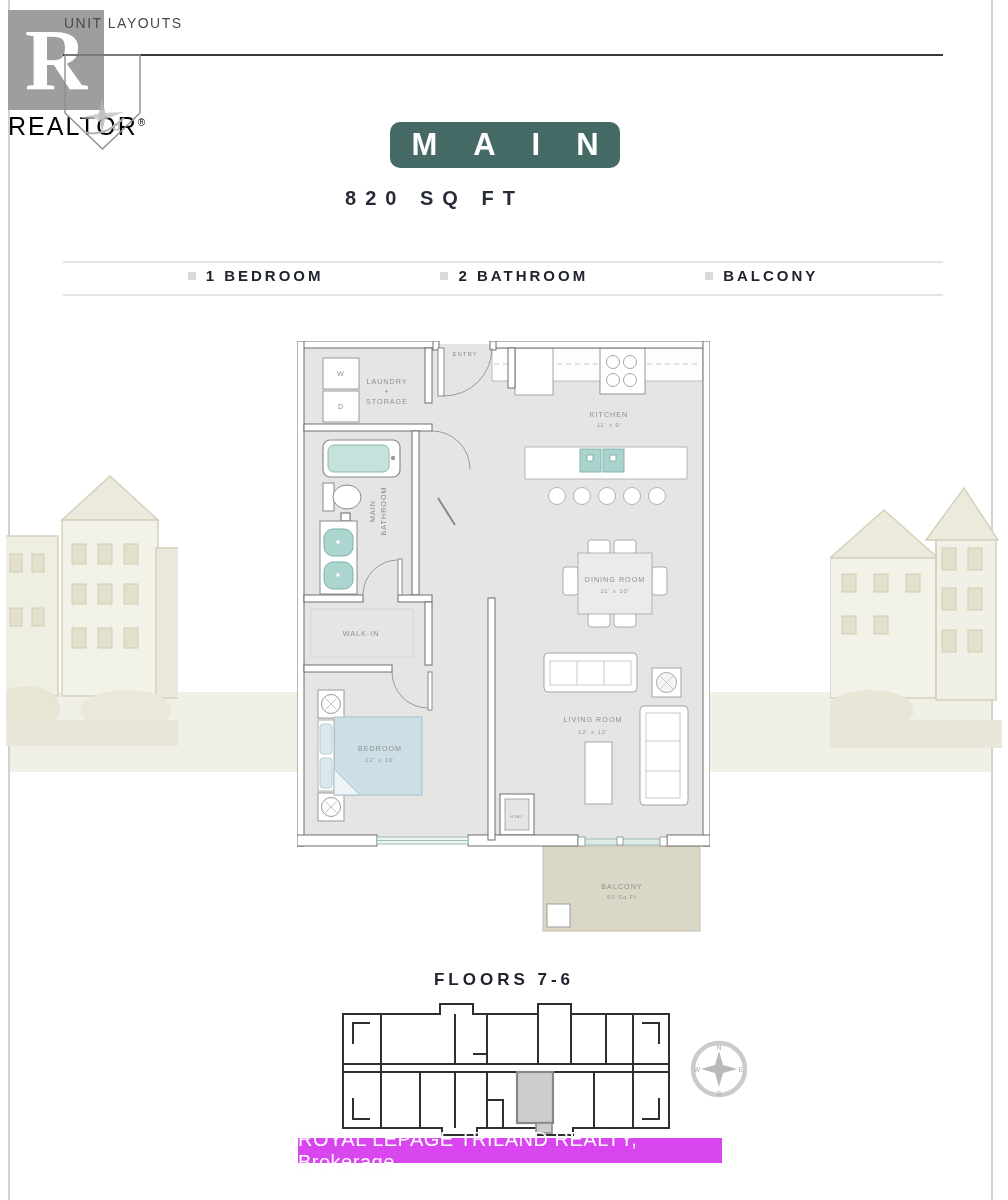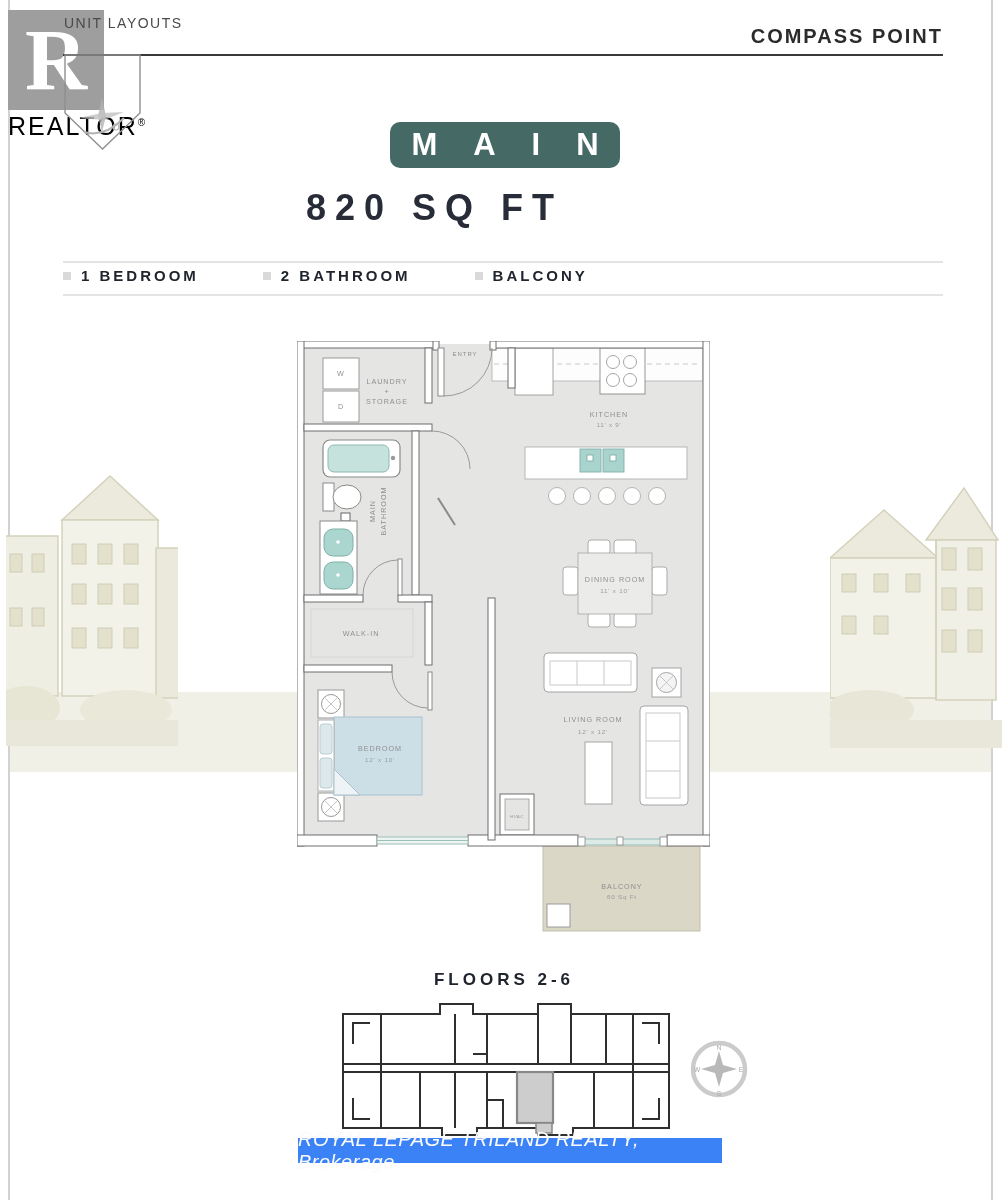--- a/index.html
+++ b/index.html
@@ -17,36 +17,36 @@
   .section-label{position:absolute;left:64px;top:15px;font-size:14px;color:#4a4a4a;letter-spacing:1.5px;}
   .header-rule{position:absolute;left:63px;top:54px;width:880px;height:2px;background:#3a3a3a;}
   .brand{position:absolute;top:25px;left:63px;width:880px;text-align:right;font-size:20px;font-weight:bold;
          letter-spacing:2px;color:#2b2b2b;}
   .shield{position:absolute;left:62px;top:52px;}
 
   
   .main-badge{position:absolute;left:390px;top:122px;width:230px;height:46px;background:#456a66;border-radius:10px;
               color:#ffffff;font-weight:bold;font-size:31px;letter-spacing:36px;text-indent:36px;
               display:flex;align-items:center;justify-content:center;}
-  .area{position:absolute;left:0;top:187px;width:860px;text-align:center;font-size:36px;font-weight:600;
+  .area{position:absolute;left:0;top:187px;width:860px;text-align:center;font-size:20px;font-weight:600;
         letter-spacing:9px;text-indent:9px;color:#272c38;}
 
   
   .feat-rule{position:absolute;left:63px;width:880px;height:2px;background:#e4e4e4;}
-  .features{position:absolute;left:63px;top:267px;width:880px;display:flex;gap:64px;}
+  .features{position:absolute;left:63px;top:267px;width:880px;display:flex;justify-content:center;gap:117px;}
   .feature{display:flex;align-items:center;font-size:15px;font-weight:bold;letter-spacing:3px;color:#20242e;}
   .bullet{width:8px;height:8px;background:#d9d9d9;margin-right:10px;flex:0 0 auto;}
 
   
   .keyplan-title{position:absolute;left:0;top:970px;width:1008px;text-align:center;font-size:17px;font-weight:bold;
                  letter-spacing:4px;color:#20242e;}
   .abs{position:absolute;}
 
-  .footer-mark{position:absolute;left:298px;top:1138px;width:424px;height:25px;background:#3b82f6;
-               display:flex;align-items:center;justify-content:center;font-size:20px;color:#fbfbfb;letter-spacing:0.5px;font-style:italic;}
+  .footer-mark{position:absolute;left:298px;top:1138px;width:424px;height:25px;background:#d946ef;
+               display:flex;align-items:center;justify-content:center;font-size:20px;color:#fbfbfb;letter-spacing:0.5px;}
 
   svg text{font-family:"Liberation Sans",sans-serif;}
   .lbl{fill:#8f8f8f;font-size:7.2px;letter-spacing:1px;text-anchor:middle;}
   .dim{fill:#9a9a9a;font-size:6.2px;letter-spacing:0.8px;text-anchor:middle;}
   .tiny{fill:#8f8f8f;font-size:6px;letter-spacing:1px;text-anchor:middle;}
 </style>
 </head>
 <body>
 
 <div class="page">
@@ -107,21 +107,20 @@
     <ellipse cx="40" cy="262" rx="44" ry="20" fill="#e8e6d6"></ellipse>
     <rect x="0" y="272" width="172" height="28" fill="#e9e7da"></rect>
   </svg>
 
   <div class="r-logo">
     <span>R</span>
   </div>
   <div class="realtor-text"><span>REALTOR</span><sup>®</sup></div>
   <div class="section-label">UNIT LAYOUTS</div>
   <div class="header-rule"></div>
-  <div class="brand">COMPASS POINT</div>
 
   <svg class="shield" width="82" height="102" viewBox="0 0 82 102">
     <path d="M 3 3 H 78 V 61 L 40.5 97 L 3 61 Z" fill="none" stroke="#8f8f8f" stroke-width="1.4"></path>
     <g>
       <path d="M 40 46 L 44 64 L 40 80 L 36 64 Z" fill="#b3b3b3" opacity="0.8"></path>
       <path d="M 16 66 L 40 61 L 62 60 L 42 68 Z" fill="#c2c2c2" opacity="0.8"></path>
       <path d="M 22 80 Q 42 86 62 66" stroke="#b3b3b3" stroke-width="2" fill="none"></path>
       <circle cx="54" cy="75" r="3" fill="none" stroke="#b3b3b3" stroke-width="1.2"></circle>
     </g>
   </svg>
@@ -300,21 +299,21 @@
       <text class="lbl" x="83" y="410" fill="#8494a0">BEDROOM</text>
       <text class="dim" x="83" y="421" fill="#8d9ba6">12' x 10'</text>
       <text class="lbl" x="296" y="381">LIVING ROOM</text>
       <text class="dim" x="296" y="393">12' x 12'</text>
       <text x="220" y="477" style="font-size:4.4px;letter-spacing:0.5px;text-anchor:middle;fill:#9a9a9a;">HVAC</text>
       <text class="lbl" x="325" y="548" fill="#99958a">BALCONY</text>
       <text class="dim" x="325" y="558" fill="#a09c90">60 Sq Ft</text>
     </g>
   </svg>
 
-  <div class="keyplan-title">FLOORS 2-6</div>
+  <div class="keyplan-title">FLOORS 7-6</div>
 
   <svg class="abs" style="left:340px;top:1002px;" width="332" height="136" viewBox="0 0 332 136">
     <g fill="none" stroke="#2f2f2f" stroke-width="2">
       <path d="M 3 12 H 100 V 2 H 133 V 12 H 198 V 2 H 231 V 12 H 329 V 126 H 233 V 133 H 198 V 126 H 137 V 133 H 102 V 126 H 3 Z"></path>
       <path d="M 30 21 H 13 V 42"></path>
       <path d="M 302 21 H 319 V 42"></path>
       <path d="M 13 96 V 117 H 30"></path>
       <path d="M 319 96 V 117 H 302"></path>
       <line x1="3" y1="62" x2="329" y2="62"></line>
       <line x1="3" y1="70" x2="329" y2="70"></line>

